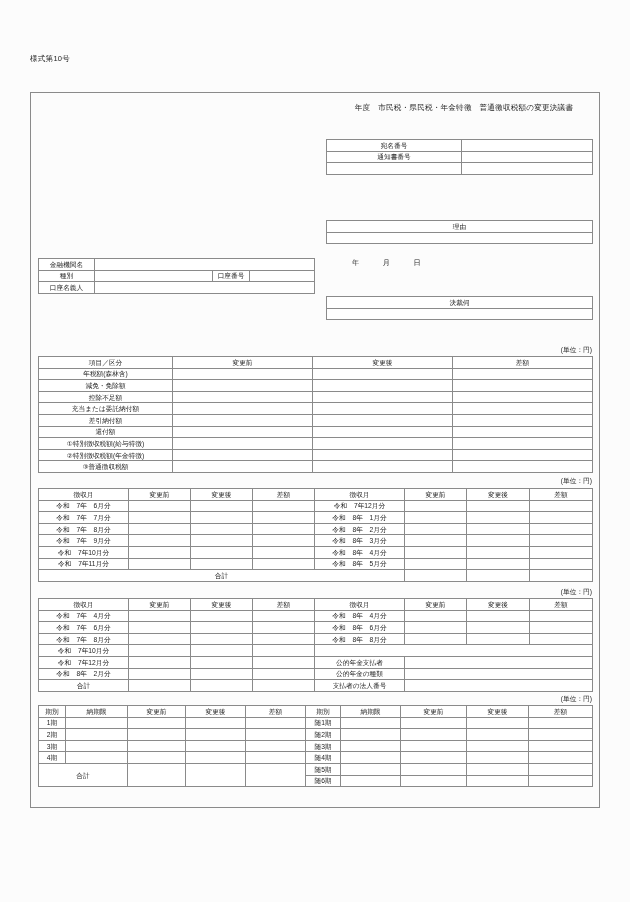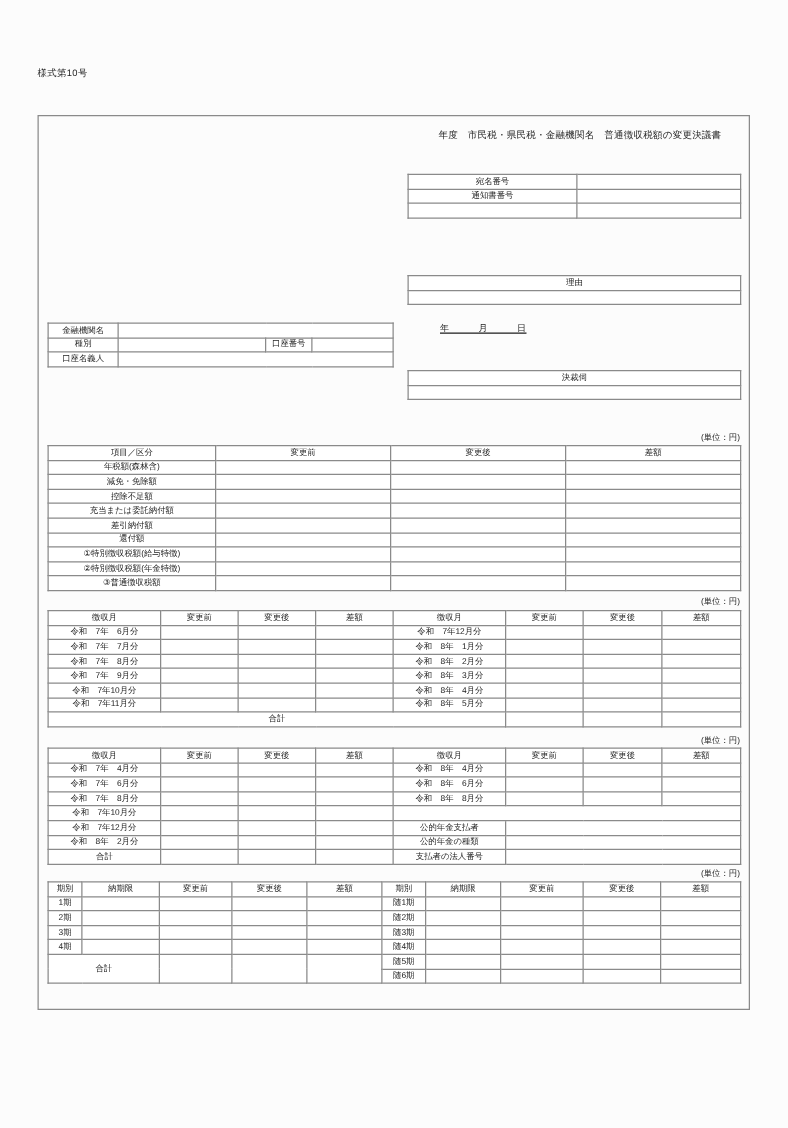--- a/index.html
+++ b/index.html
@@ -27,30 +27,30 @@
     vertical-align:middle;
   }
   td.hd{background:#d8d8d8;}
   td.lbl{background:#d8d8d8;text-align:center;}
   td.lbl-l{background:#d8d8d8;text-align:left;padding-left:2px;}
   td.blankcell{border:none;background:transparent;}
   td.tall{height:20px;}
   td.tall2{height:32px;}
 
   .unit{font-size:6.7px;text-align:right;width:554px;}
-  .dateline{font-size:7.2px;letter-spacing:.5px;white-space:nowrap;text-decoration:underline;}
+  .dateline{font-size:7.2px;letter-spacing:.5px;white-space:nowrap;}
 </style>
 </head>
 <body>
 
 <div class="abs" id="form-number">様式第10号</div>
 
 <div class="abs" id="page-frame"></div>
 
-<div class="abs" id="doc-title">年度　市民税・県民税・金融機関名　普通徴収税額の変更決議書</div>
+<div class="abs" id="doc-title">年度　市民税・県民税・年金特徴　普通徴収税額の変更決議書</div>
 
 <table class="grid abs" style="left:326px;top:139px;width:266px;">
   <colgroup>
       <col style="width:135px">
       <col style="width:131px">
     </colgroup>
   <tbody>
     <tr>
       <td class="lbl">宛名番号</td>
       <td></td>

